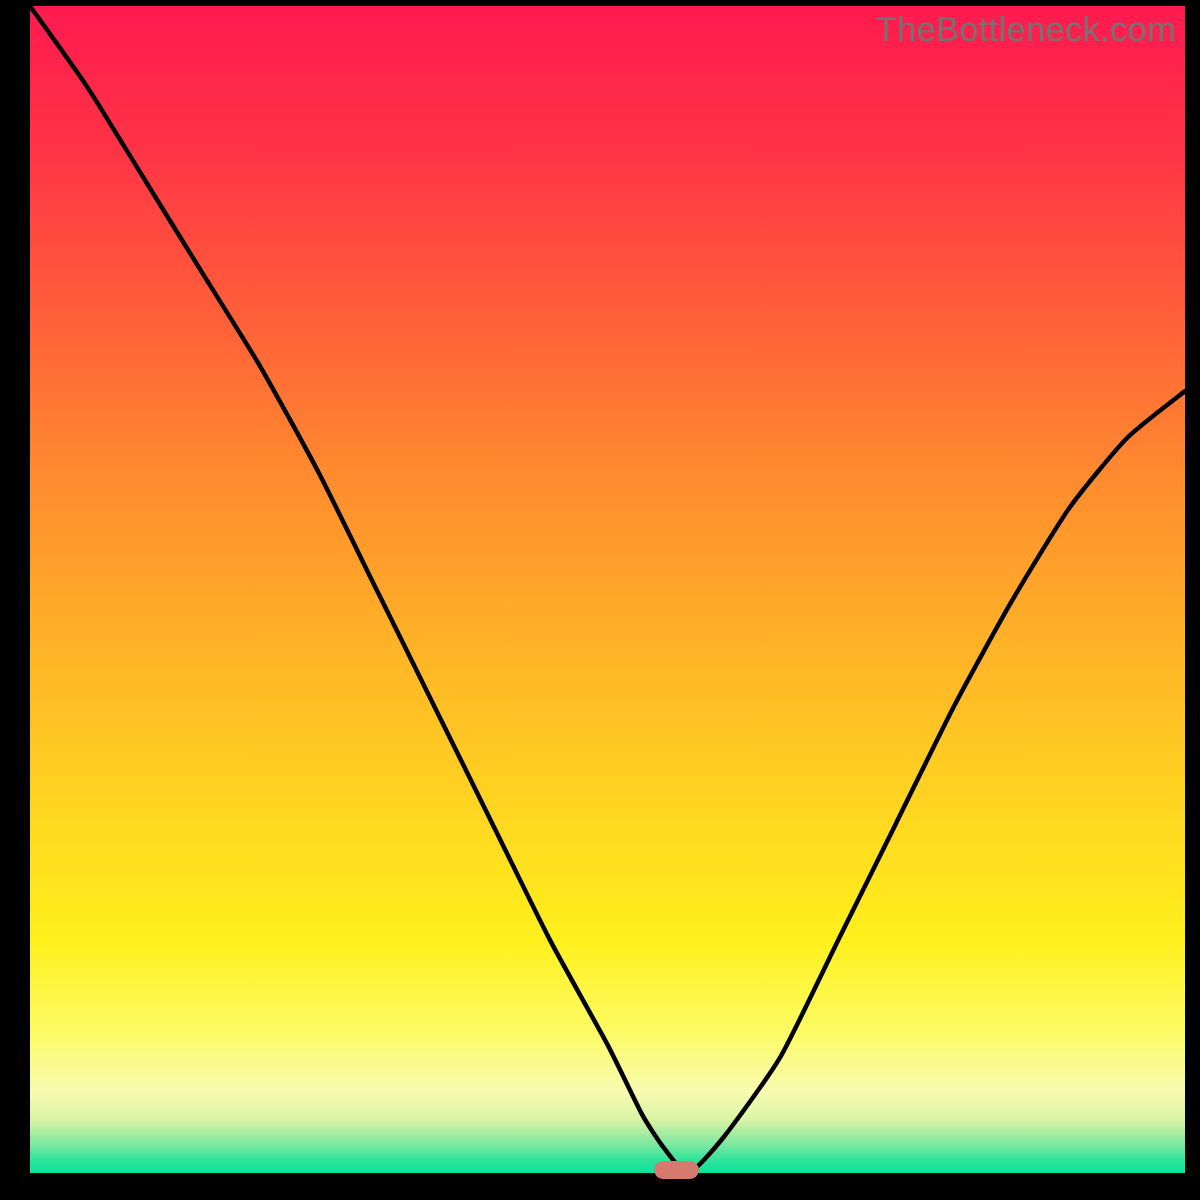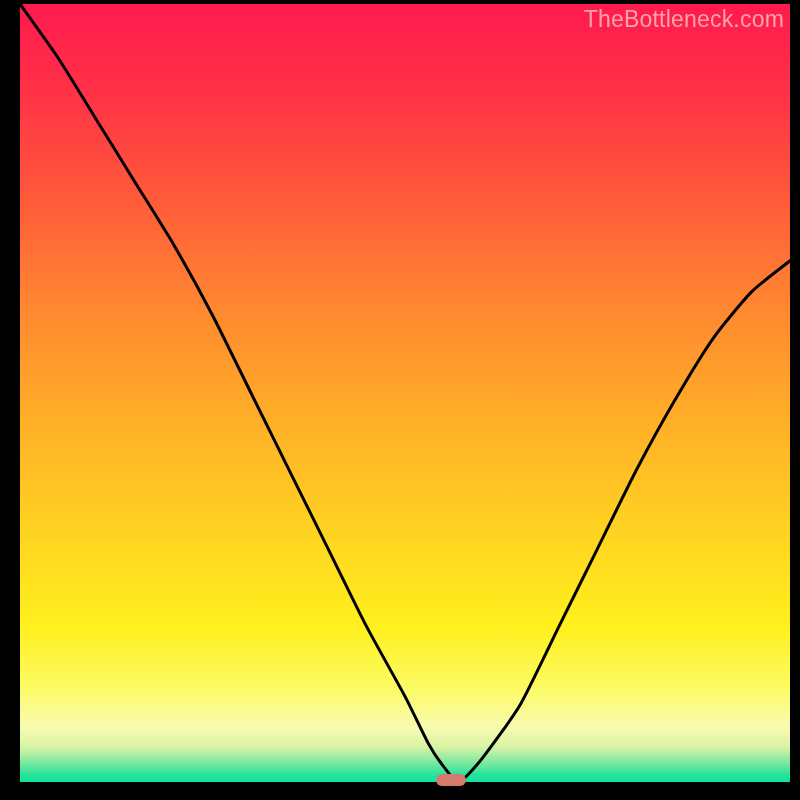--- a/index.html
+++ b/index.html
@@ -36,21 +36,21 @@
     width: 100%;
     height: 100%;
   }
   .watermark {
     position: absolute;
     top: 6px;
     right: 16px;
     font-family: Arial, Helvetica, sans-serif;
     font-size: 23px;
     font-weight: 500;
-    color: #fca5a5;
+    color: #737373;
     text-align: right;
     letter-spacing: 0.2px;
   }
   .curve-svg {
     position: absolute;
     left: 0;
     top: 0;
     width: 100%;
     height: 100%;
   }

